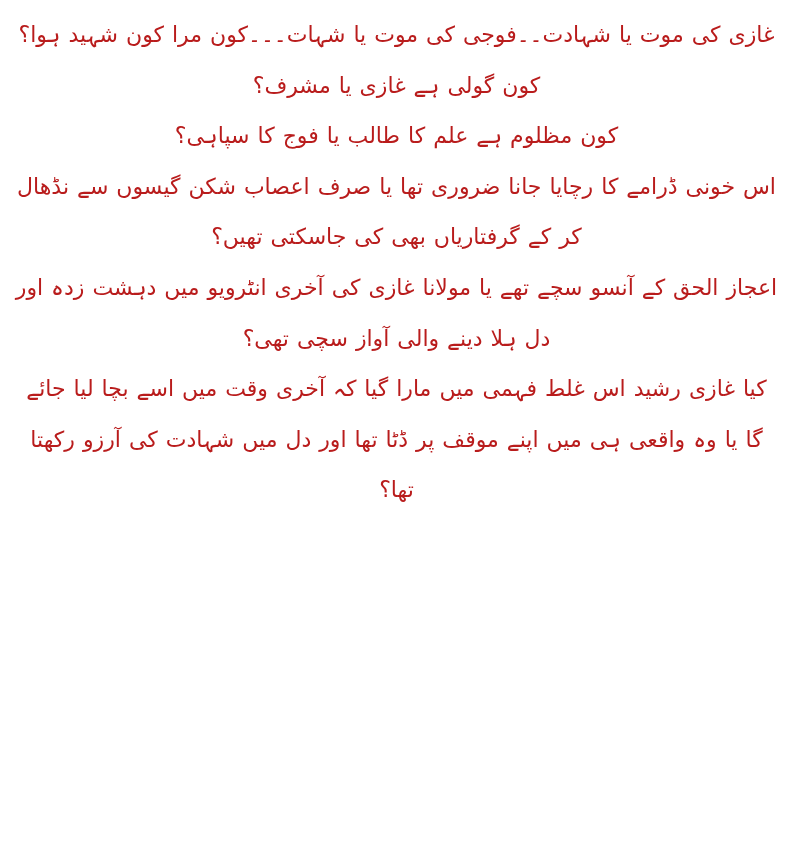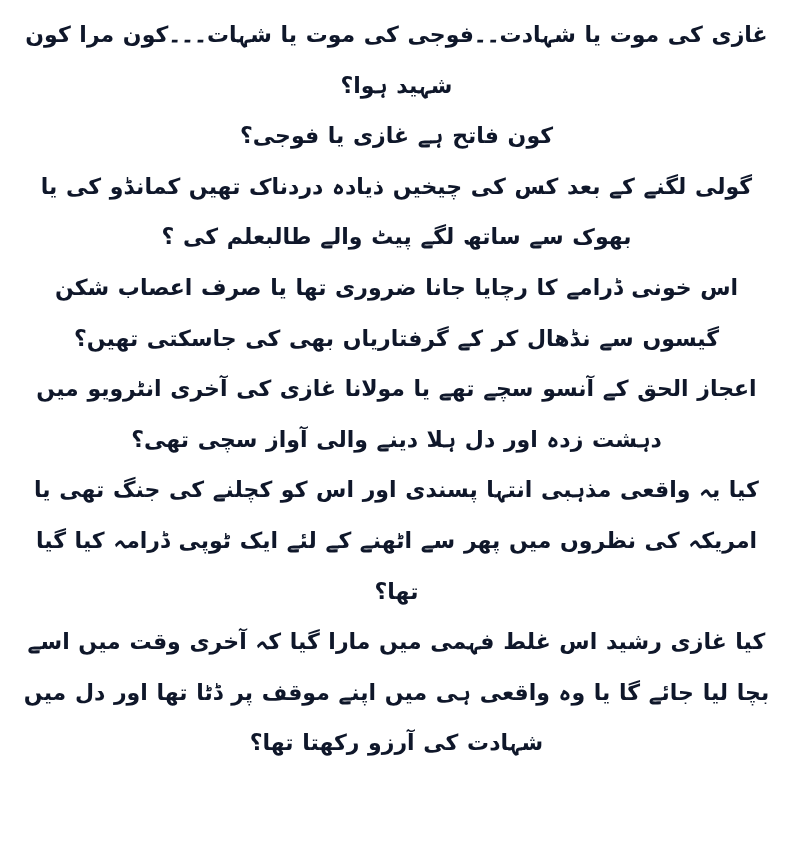--- a/index.html
+++ b/index.html
@@ -16,31 +16,30 @@
     overflow: hidden;
     direction: rtl;
     font-family: "DejaVu Sans", sans-serif;
     color: #000000;
   }
   .question {
     margin: 0;
     padding: 0;
     font-size: 22px;
     line-height: 2.3;
-    font-weight: 700;
+    font-weight: 400;
     text-align: center;
-    color: #0f172a;
+    color: #b91c1c;
     word-spacing: 1px;
   }
 </style>
 </head>
 <body>
 
 <div class="page" dir="rtl" lang="ur">
   <p class="question">غازی کی موت یا شہادت۔۔فوجی کی موت یا شہات۔۔۔کون مرا کون شہید ہوا؟</p>
-  <p class="question">کون فاتح ہے غازی یا فوجی؟</p>
-  <p class="question">گولی لگنے کے بعد کس کی چیخیں ذیادہ دردناک تھیں کمانڈو کی یا بھوک سے ساتھ لگے پیٹ والے طالبعلم کی ؟</p>
+  <p class="question">کون گولی ہے غازی یا مشرف؟</p>
+  <p class="question">کون مظلوم ہے علم کا طالب یا فوج کا سپاہی؟</p>
   <p class="question">اس خونی ڈرامے کا رچایا جانا ضروری تھا یا صرف اعصاب شکن گیسوں سے نڈھال کر کے گرفتاریاں بھی کی جاسکتی تھیں؟</p>
   <p class="question">اعجاز الحق کے آنسو سچے تھے یا مولانا غازی کی آخری انٹرویو میں دہشت زدہ اور دل ہلا دینے والی آواز سچی تھی؟</p>
-  <p class="question">کیا یہ واقعی مذہبی انتہا پسندی اور اس کو کچلنے کی جنگ تھی یا امریکہ کی نظروں میں پھر سے اٹھنے کے لئے ایک ٹوپی ڈرامہ کیا گیا تھا؟</p>
   <p class="question">کیا غازی رشید اس غلط فہمی میں مارا گیا کہ آخری وقت میں اسے بچا لیا جائے گا یا وہ واقعی ہی میں اپنے موقف پر ڈٹا تھا اور دل میں شہادت کی آرزو رکھتا تھا؟</p>
 
 </div>
 
 </body></html>

